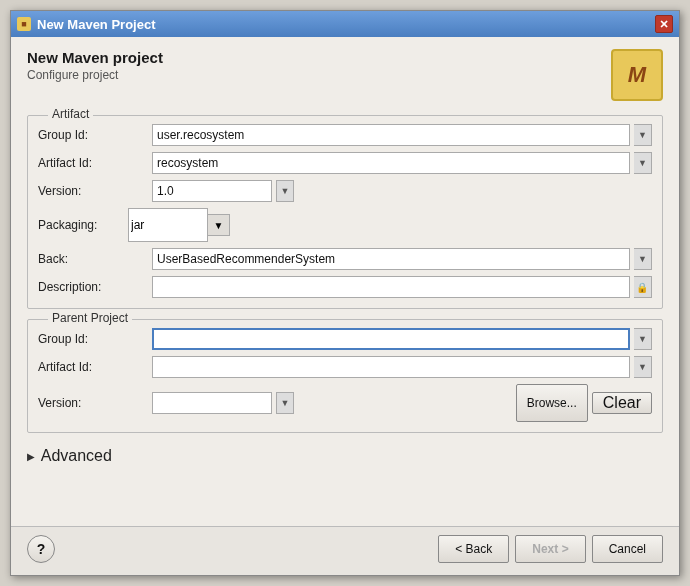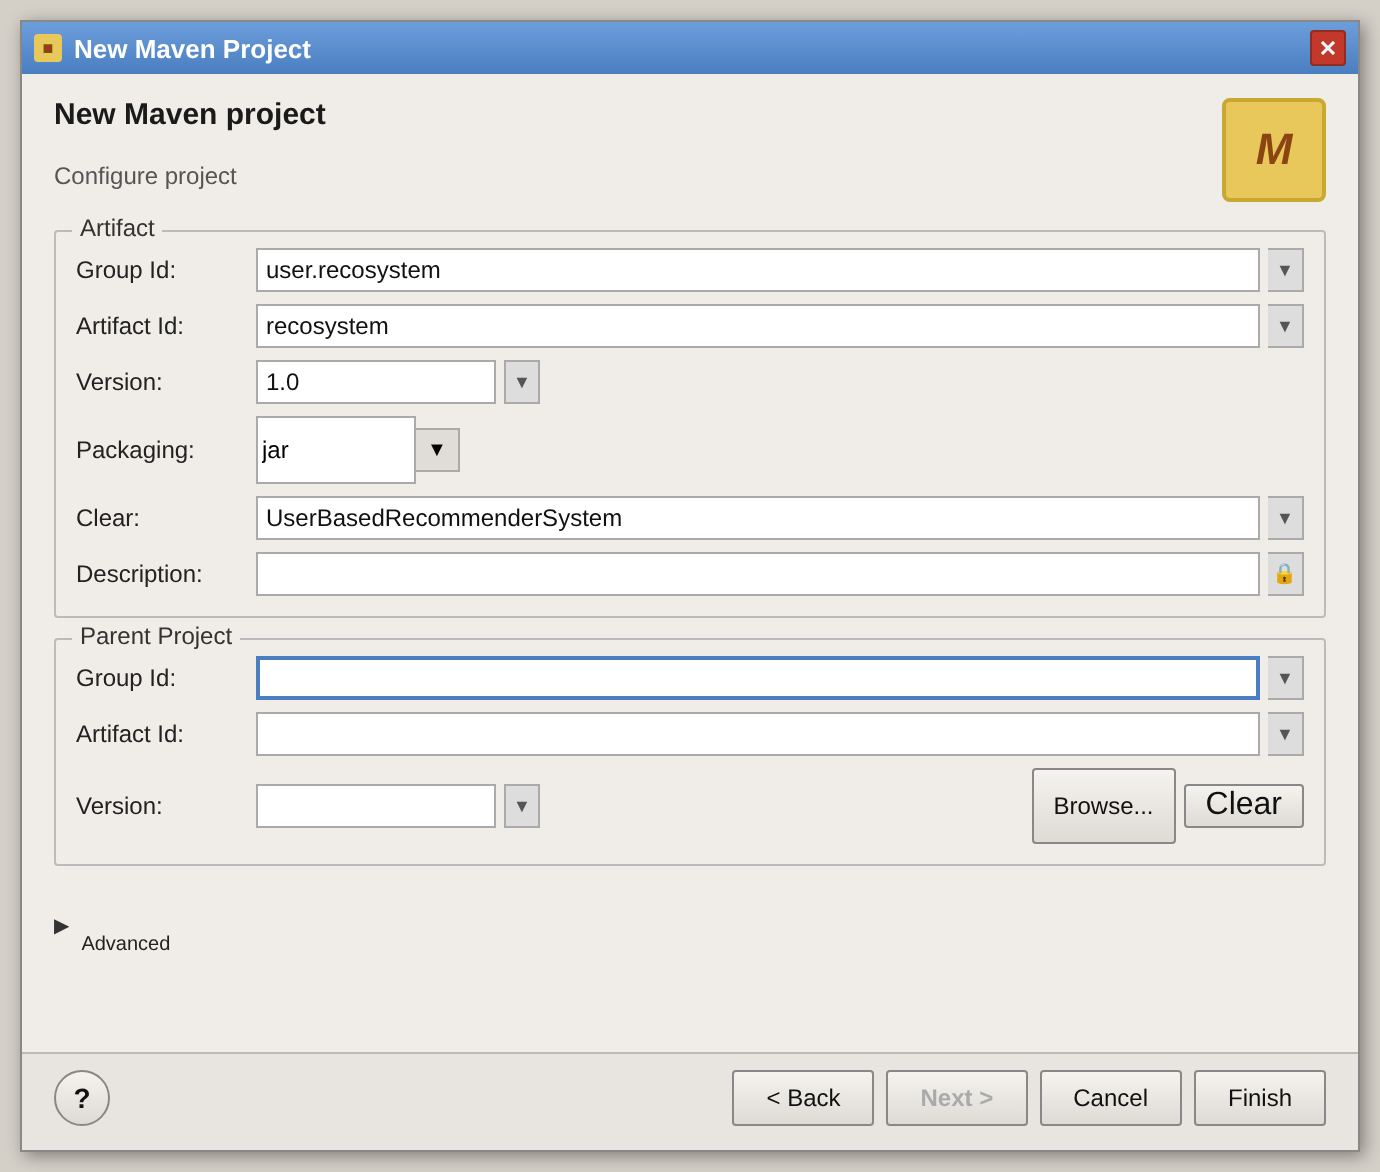--- a/index.html
+++ b/index.html
@@ -84,21 +84,21 @@
     }
     .page-title-block {}
     .page-title {
       font-size: 15px;
       font-weight: bold;
       color: #1a1a1a;
     }
     .page-subtitle {
       font-size: 12px;
       color: #555;
-      margin-top: 15px;
+      margin-top: 2px;
     }
     .maven-logo {
       width: 52px;
       height: 52px;
       background: #e8c85a;
       border: 2px solid #c8a830;
       border-radius: 4px;
       display: flex;
       align-items: center;
       justify-content: center;
@@ -111,21 +111,21 @@
       border: 1px solid #bbb;
       border-radius: 2px;
       padding: 8px 10px 10px 10px;
       margin-bottom: 10px;
       background: #f0ede8;
       position: relative;
     }
     .section-title {
       position: absolute;
       top: -9px;
-      left: 8px;
+      left: 20px;
       background: #f0ede8;
       padding: 0 4px;
       font-size: 12px;
       color: #333;
     }
     .form-row {
       display: flex;
       align-items: center;
       margin-bottom: 6px;
     }
@@ -146,20 +146,21 @@
     }
     .text-input {
       flex: 1;
       height: 22px;
       border: 1px solid #aaa;
       background: white;
       padding: 0 4px;
       font-size: 12px;
       outline: none;
       color: #111;
+      margin-left: 24px;
     }
     .text-input.focused {
       border-color: #4a7ec0;
       border-width: 2px;
     }
     .dropdown-arrow {
       width: 18px;
       height: 22px;
       background: #ddd;
       border: 1px solid #aaa;
@@ -224,23 +225,22 @@
       align-items: center;
       gap: 6px;
       margin-top: 4px;
       cursor: pointer;
     }
     .triangle {
       font-size: 10px;
       color: #333;
     }
     .advanced-label {
-      font-size: 10px;
+      font-size: 16px;
       color: #222;
-      margin-top: 20px;
     }
     .btn-row {
       flex-shrink: 0;
       display: flex;
       align-items: center;
       justify-content: space-between;
       padding: 8px 16px 12px 16px;
       border-top: 1px solid #bbb;
       background: #e8e5e0;
     }
@@ -358,21 +358,21 @@
             <option>jar</option>
             <option>war</option>
             <option>pom</option>
             <option>ear</option>
           </select>
           <div class="select-arrow-btn">▼</div>
         </div>
       </div>
 
       <div class="form-row">
-        <span class="form-label">Clear:</span>
+        <span class="form-label">Back:</span>
         <div class="form-input-wrap">
           <input class="text-input" type="text" value="UserBasedRecommenderSystem" style="">
           <div class="dropdown-arrow">▼</div>
         </div>
       </div>
 
       <div class="form-row">
         <span class="form-label">Description:</span>
         <div class="form-input-wrap">
           <input class="text-input" type="text" style="">
@@ -419,16 +419,15 @@
   </div>
 
   <div class="btn-row">
     <div class="btn-left">
       <button class="help-btn">?</button>
     </div>
     <div class="btn-right">
       <button class="btn">&lt; Back</button>
       <button class="btn disabled">Next &gt;</button>
       <button class="btn">Cancel</button>
-      <button class="btn">Finish</button>
     </div>
   </div>
 </div>
 
 </body></html>

